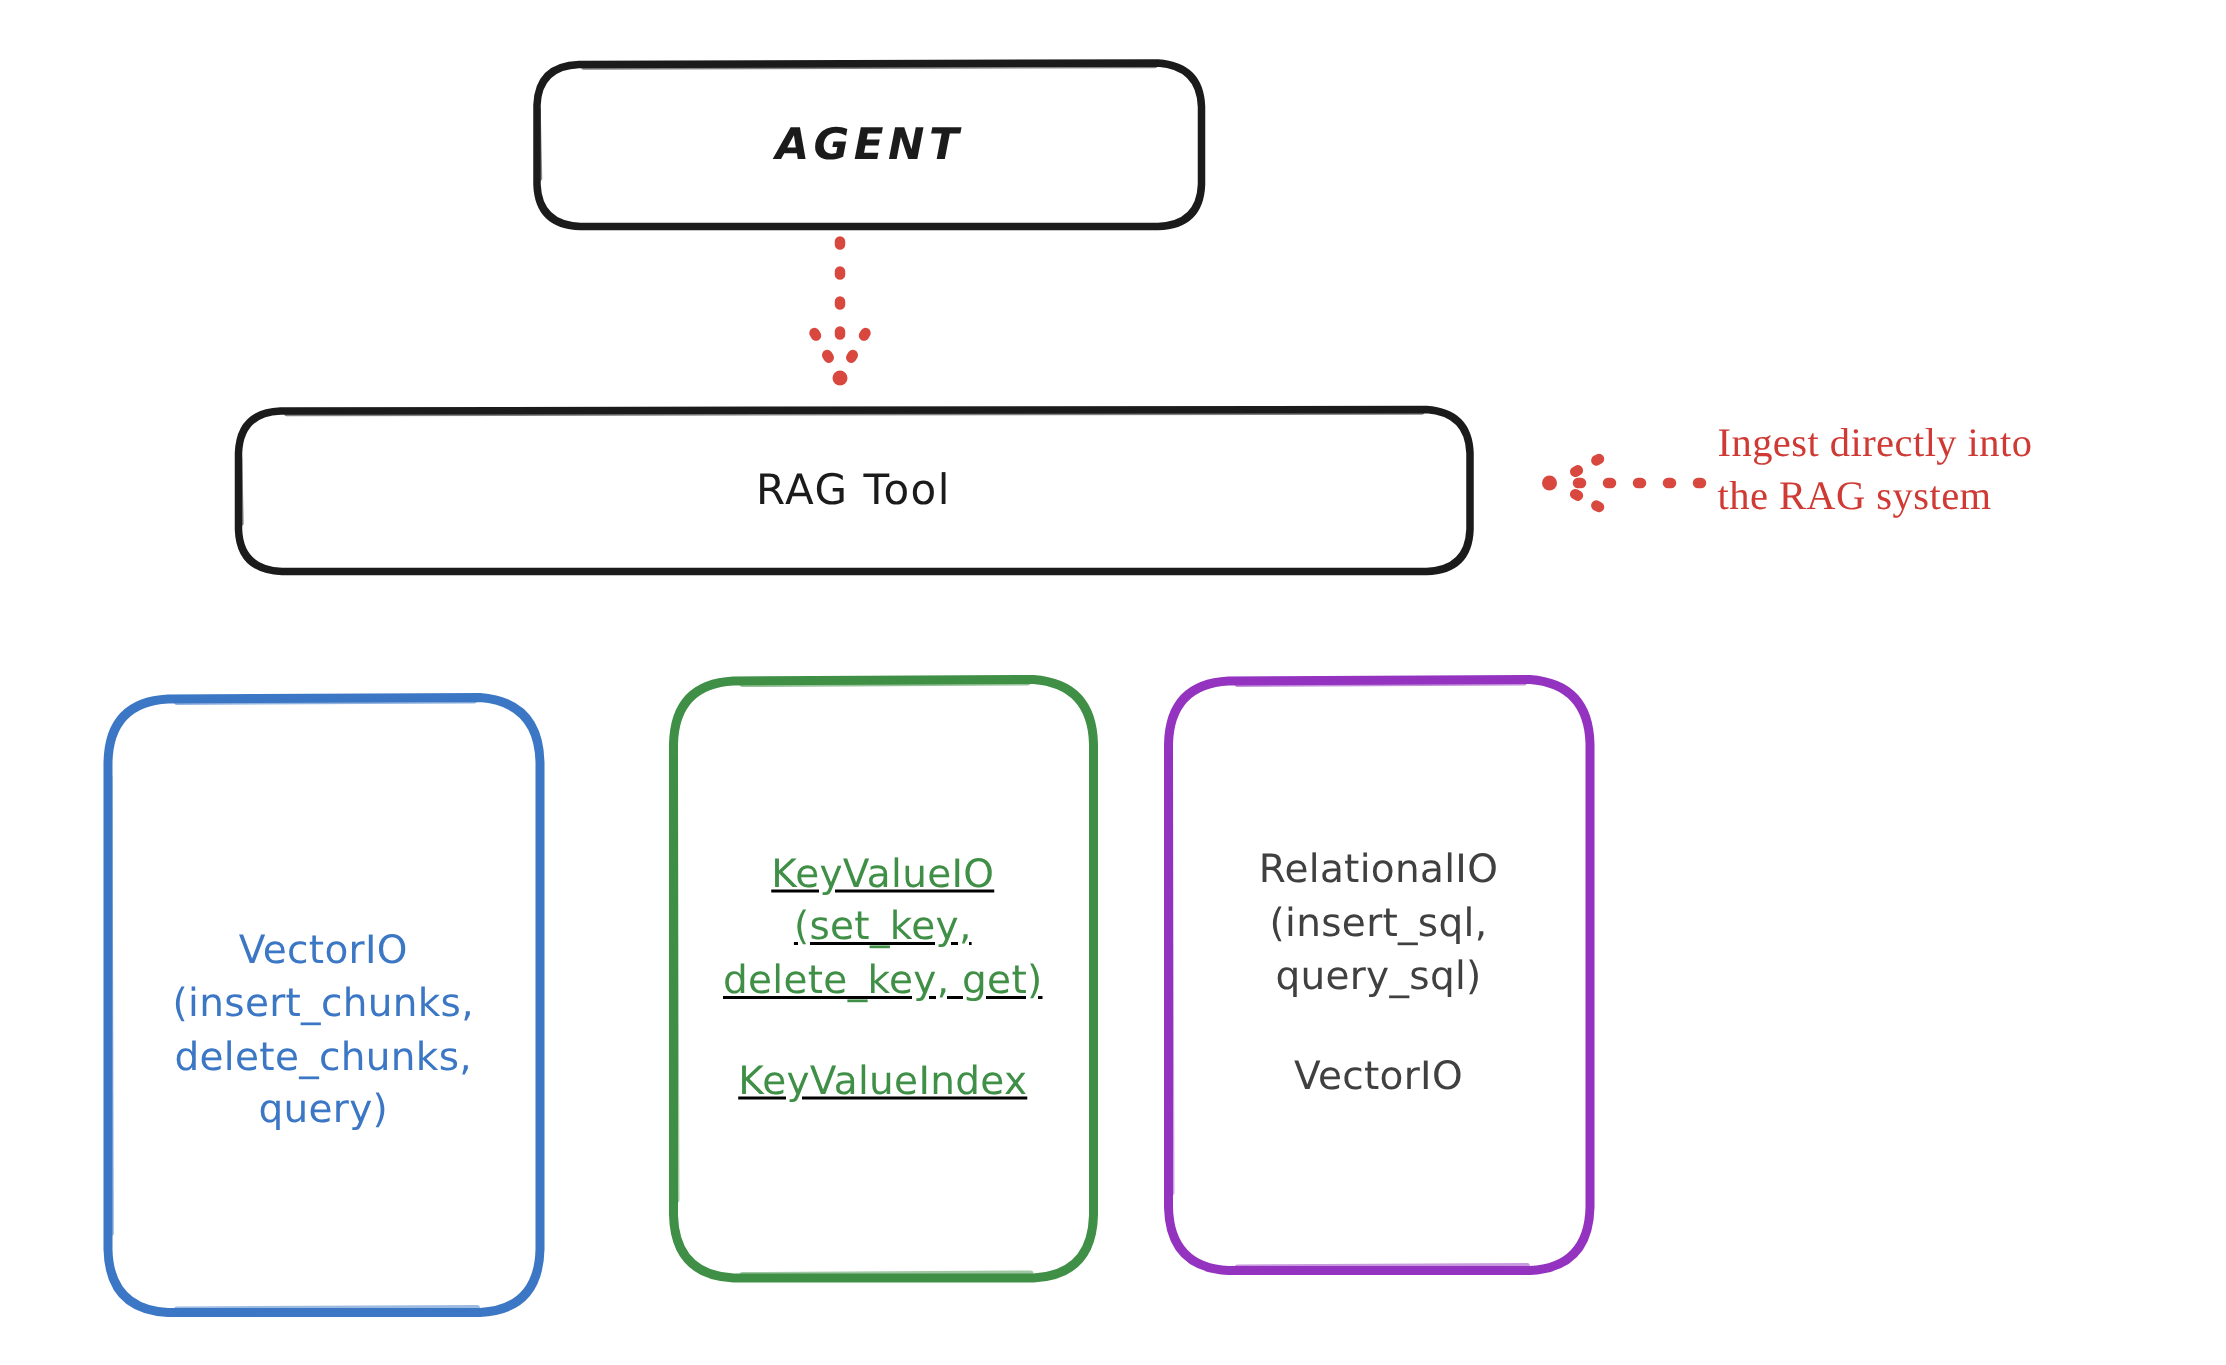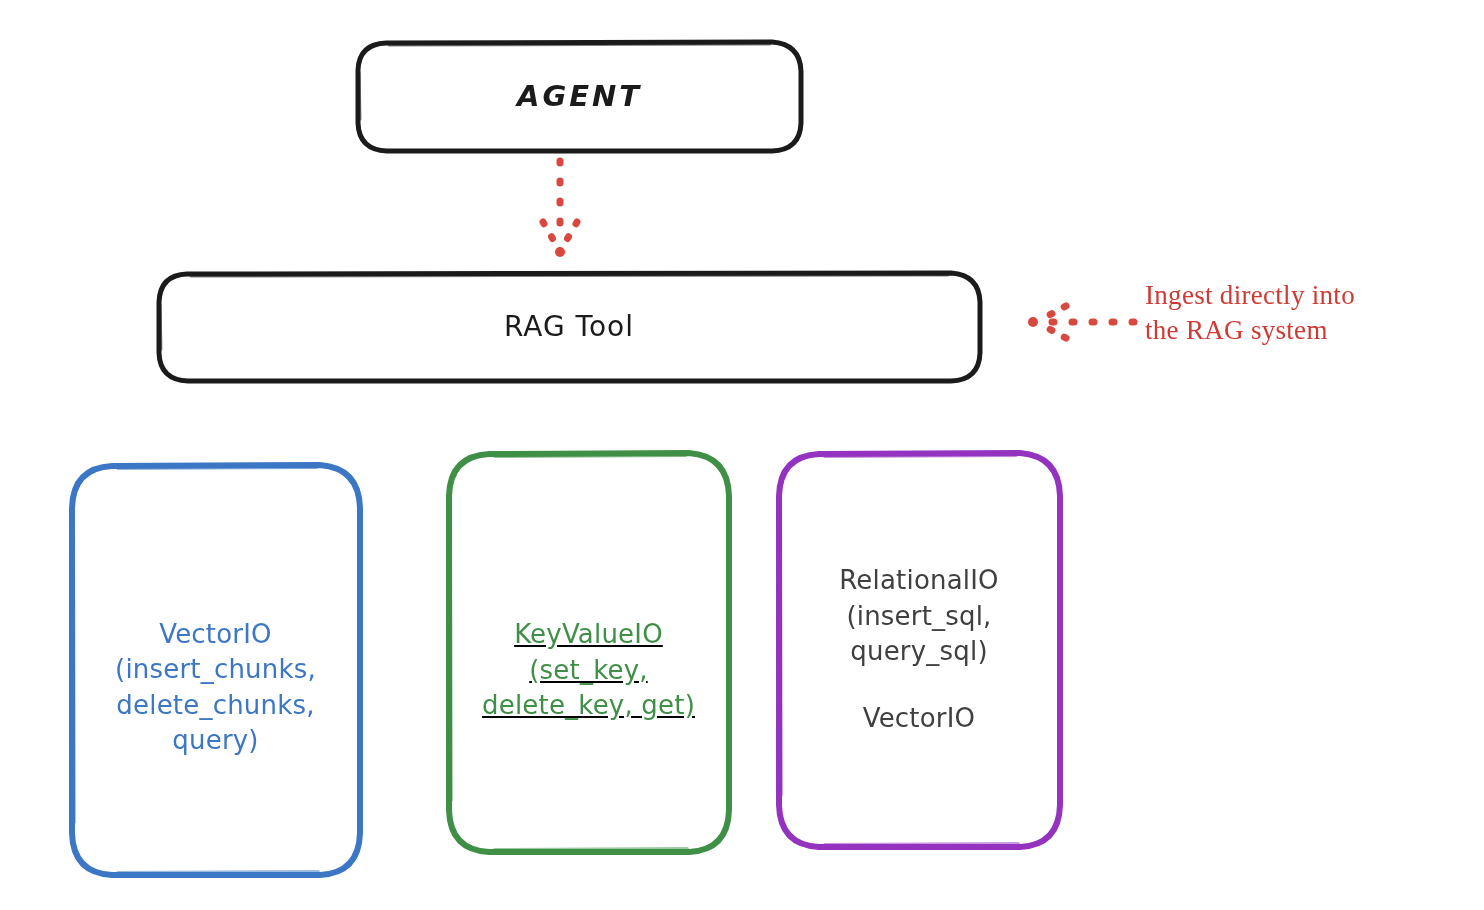--- a/index.html
+++ b/index.html
@@ -226,20 +226,21 @@
     <svg class="sketch" viewBox="0 0 287 405" preserveAspectRatio="none">
       <path d="M44,4 L244,3 Q283,6 284,46 L284,360 Q283,400 244,402 L44,402 Q5,400 4,360 L4,46 Q5,6 44,4 Z" stroke="#3f8f46" stroke-width="6"></path>
       <path d="M50,6 L240,5" stroke="#3f8f46" stroke-width="4" opacity="0.55"></path>
       <path d="M6,350 L5,56" stroke="#3f8f46" stroke-width="4" opacity="0.45"></path>
       <path d="M50,400 L242,399" stroke="#3f8f46" stroke-width="4" opacity="0.5"></path>
     </svg>
     <div class="node-label store-label c-green">
       <span>KeyValueIO
 (set_key,
 delete_key, get)</span>
+      <span class="sub">KeyValueIndex</span>
     </div>
   </div>
 
   <div class="node box-relational">
     <svg class="sketch" viewBox="0 0 288 400" preserveAspectRatio="none">
       <path d="M44,4 L245,3 Q284,6 285,46 L285,355 Q284,395 245,397 L44,397 Q5,395 4,355 L4,46 Q5,6 44,4 Z" stroke="#9333bf" stroke-width="6"></path>
       <path d="M50,6 L241,5" stroke="#9333bf" stroke-width="4" opacity="0.55"></path>
       <path d="M6,345 L5,56" stroke="#9333bf" stroke-width="4" opacity="0.45"></path>
       <path d="M50,395 L243,394" stroke="#9333bf" stroke-width="4" opacity="0.5"></path>
     </svg>

